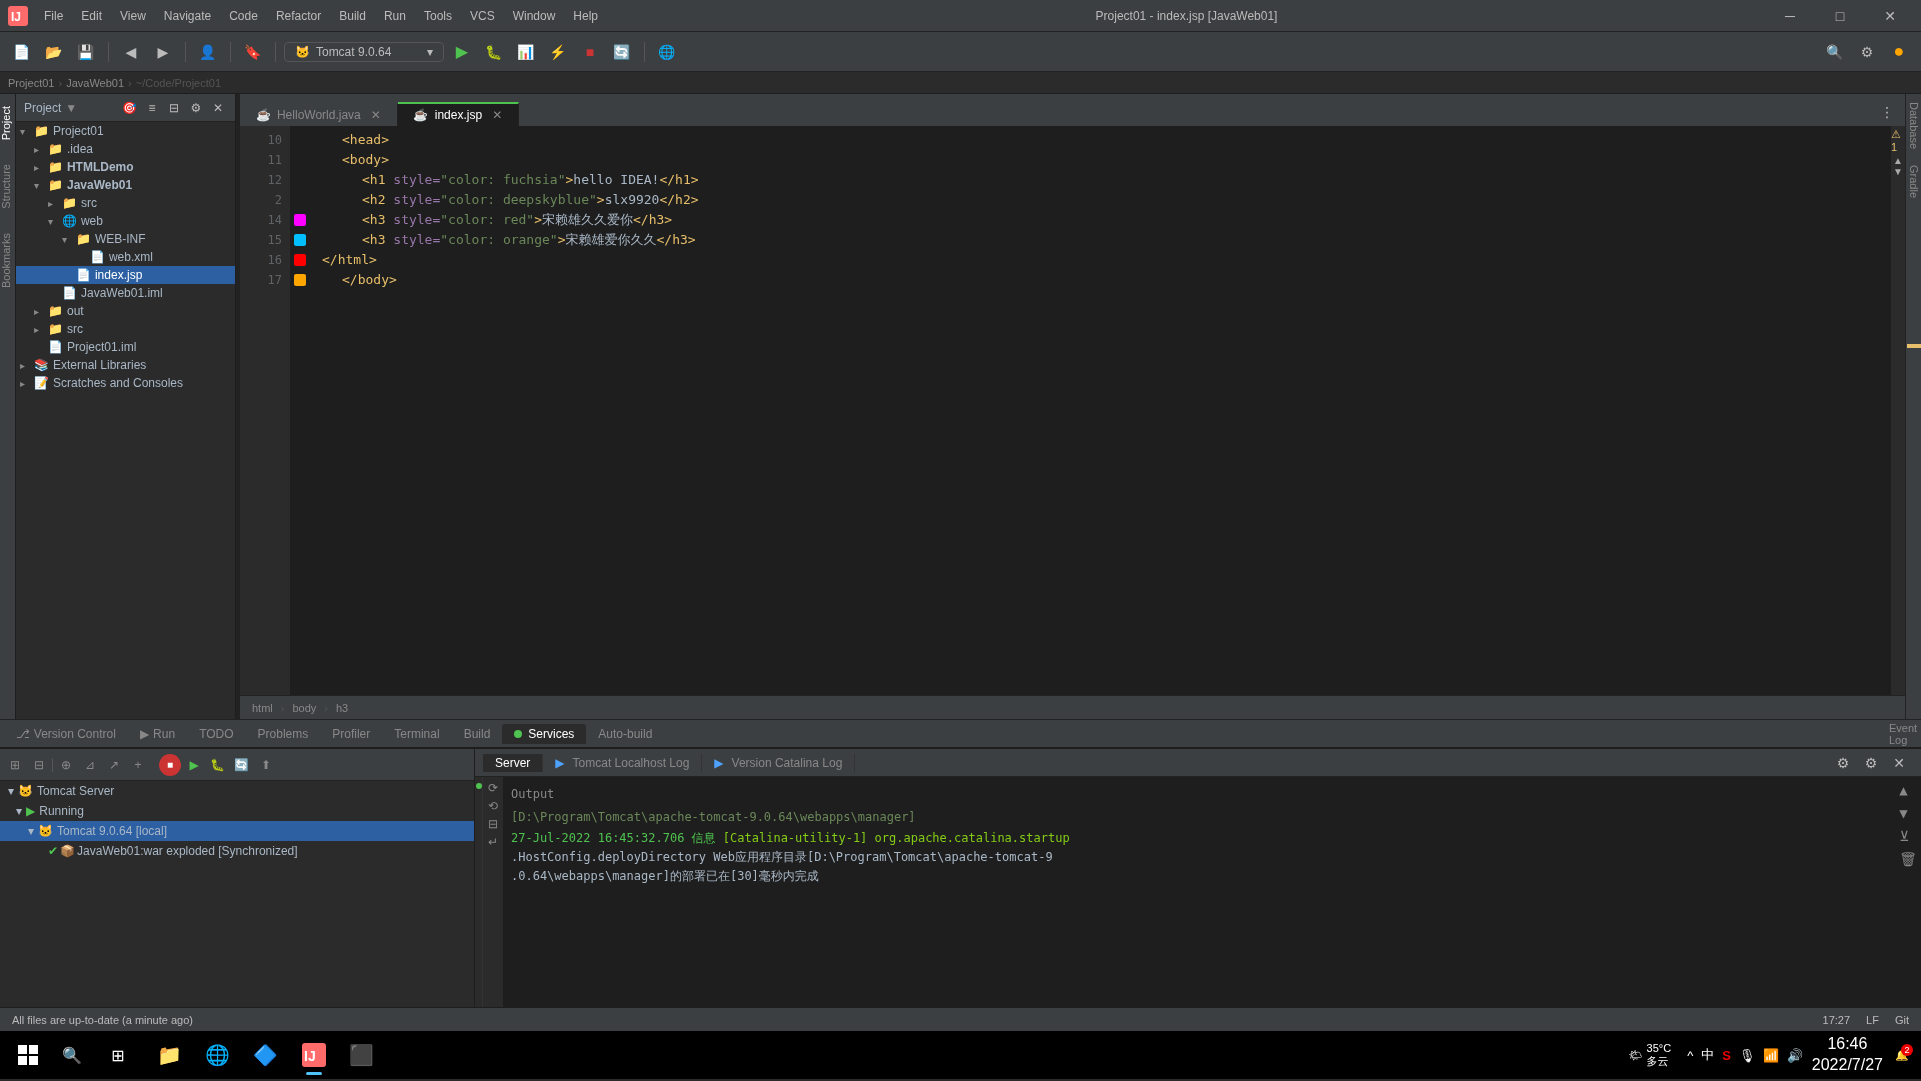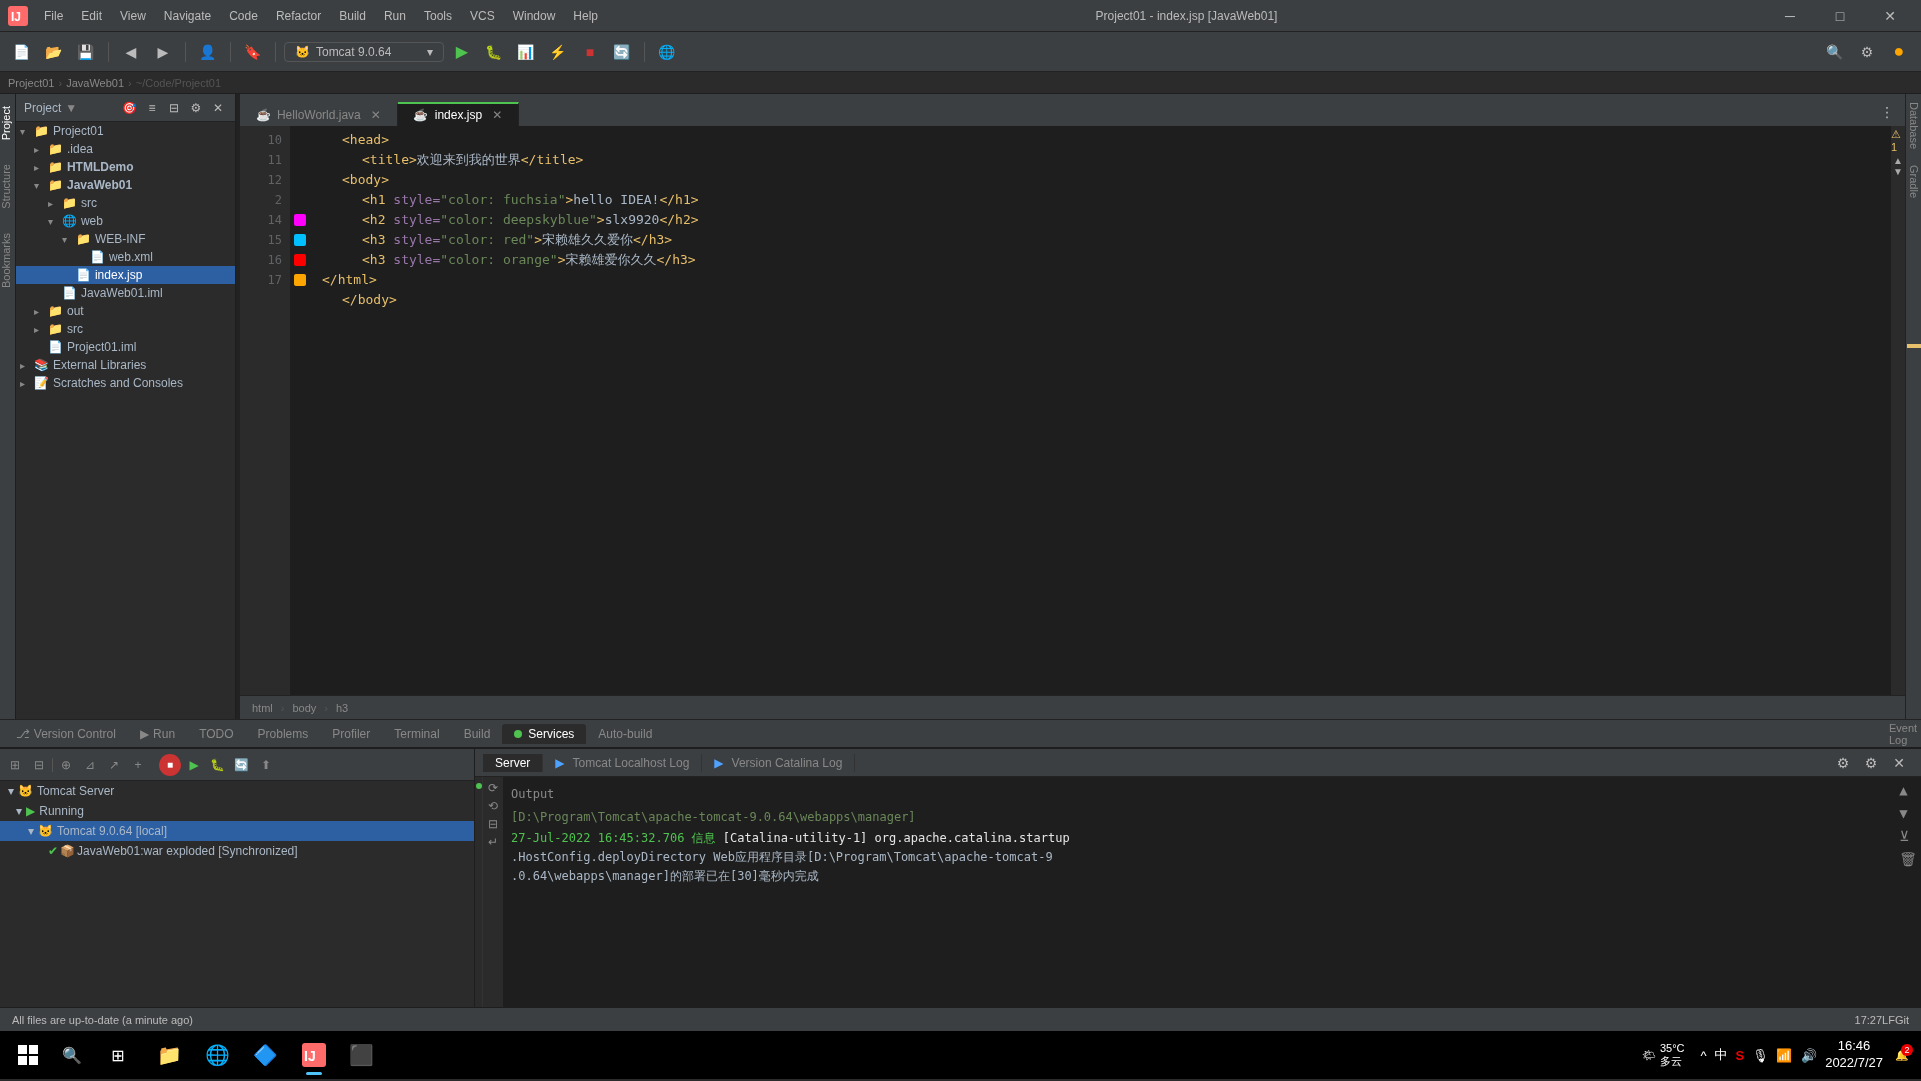--- a/index.html
+++ b/index.html
@@ -72,31 +72,31 @@
 
     .output-panel { flex: 1; display: flex; flex-direction: column; }
     .output-tabs { height: 28px; display: flex; align-items: center; padding: 0 8px; gap: 0; background: #3c3f41; border-bottom: 1px solid #222; }
     .out-tab { padding: 2px 12px; font-size: 12px; cursor: pointer; color: #888; border-right: 1px solid #333; display: flex; align-items: center; gap: 4px; }
     .out-tab.active { color: #fff; background: #2b2b2b; border-bottom: none; }
     .output-content { flex: 1; overflow-y: auto; padding: 4px 8px; font-family: monospace; font-size: 12px; line-height: 18px; position: relative; }
 
     
     .status-bar { height: 24px; background: #3c3f41; display: flex; align-items: center; padding: 0 12px; font-size: 11px; color: #bbb; border-top: 1px solid #1e1e1e; }
     .status-left { flex: 1; }
-    .status-right { display: flex; align-items: center; }
+    .status-right { display: flex; gap: 16px; align-items: center; }
 
     
     .taskbar { height: 48px; background: #000; display: flex; align-items: center; padding: 0 8px; gap: 4px; position: relative; }
     .taskbar-start { width: 40px; height: 40px; display: flex; align-items: center; justify-content: center; cursor: pointer; }
     .taskbar-search { width: 40px; height: 40px; display: flex; align-items: center; justify-content: center; cursor: pointer; color: #fff; font-size: 16px; }
     .taskbar-items { display: flex; gap: 4px; margin-left: 4px; }
     .taskbar-item { width: 44px; height: 44px; display: flex; align-items: center; justify-content: center; cursor: pointer; border-radius: 4px; color: #fff; font-size: 20px; position: relative; }
     .taskbar-tray { margin-left: auto; display: flex; align-items: center; gap: 8px; color: #fff; font-size: 11px; }
     .tray-icons { display: flex; gap: 8px; align-items: center; font-size: 13px; }
-    .tray-clock { text-align: center; line-height: 1.3; font-size: 13px; }
+    .tray-clock { text-align: center; line-height: 1.3; font-size: 16px; }
     .taskbar-weather { display: flex; align-items: center; gap: 4px; font-size: 11px; margin-right: 8px; }
 
     
     .run-tabs-bar { height: 28px; background: #3c3f41; display: flex; align-items: center; padding: 0 4px; gap: 0; border-top: 1px solid #222; }
     .run-tab { padding: 3px 12px; font-size: 12px; cursor: pointer; color: #888; display: flex; align-items: center; gap: 4px; border-radius: 3px 3px 0 0; }
     .run-tab.active { color: #fff; background: #2b2b2b; }
 
     
     ::-webkit-scrollbar { width: 6px; height: 6px; }
     ::-webkit-scrollbar-track { background: #2b2b2b; }
@@ -351,23 +351,20 @@
         <div style="height:20px;display:flex;align-items:center">
           <div class="color-dot" style="background:orange;margin-left:4px"></div>
         </div>
       </div>
 
       <div class="code-area">
         <div class="code-line">
           <span style="margin-left:20px"><span class="tag">&lt;head&gt;</span></span>
         </div>
         <div class="code-line">
-          <span style="margin-left:40px"><span class="tag">&lt;title&gt;</span><span class="text">欢迎来到我的世界</span><span class="tag">&lt;/title&gt;</span></span>
-        </div>
-        <div class="code-line">
           <span style="margin-left:20px"><span class="tag">&lt;body&gt;</span></span>
         </div>
         <div class="code-line">
           <span style="margin-left:40px"><span class="tag">&lt;h1 </span><span class="attr">style=</span><span class="val">"color: fuchsia"</span><span class="tag">&gt;</span><span class="text">hello IDEA!</span><span class="tag">&lt;/h1&gt;</span></span>
         </div>
         <div class="code-line">
           <span style="margin-left:40px"><span class="tag">&lt;h2 </span><span class="attr">style=</span><span class="val">"color: deepskyblue"</span><span class="tag">&gt;</span><span class="text">slx9920</span><span class="tag">&lt;/h2&gt;</span></span>
         </div>
         <div class="code-line">
           <span style="margin-left:40px"><span class="tag">&lt;h3 </span><span class="attr">style=</span><span class="val">"color: red"</span><span class="tag">&gt;</span><span class="text">宋赖雄久久爱你</span><span class="tag">&lt;/h3&gt;</span></span>
@@ -519,21 +516,21 @@
 
         <div class="output-content" style="padding:8px;font-family:monospace;font-size:12px;line-height:19px;background:#1e1e1e;flex:1;overflow:auto;position:relative">
 
           <div style="color:#888;margin-bottom:4px">Output</div>
 
           <div>
             <span style="color:#6a8759">[D:\Program\Tomcat\apache-tomcat-9.0.64\webapps\manager]</span>
           </div>
           <div style="margin-top:2px">
             <span style="color:#4fc34f">27-Jul-2022 16:45:32.706 信息 </span>
-            <span style="color:#e5e5e5">[Catalina-utility-1] org.apache.catalina.startup</span>
+            <span style="color:#84cc16">[Catalina-utility-1] org.apache.catalina.startup</span>
           </div>
           <div>
             <span style="color:#a9b7c6">.HostConfig.deployDirectory Web应用程序目录[D:\Program\Tomcat\apache-tomcat-9</span>
           </div>
           <div>
             <span style="color:#a9b7c6">.0.64\webapps\manager]的部署已在[30]毫秒内完成</span>
           </div>
 
           <div style="position:absolute;right:4px;top:4px;display:flex;flex-direction:column;gap:4px">
             <span style="color:#888;font-size:14px;cursor:pointer">▲</span>

